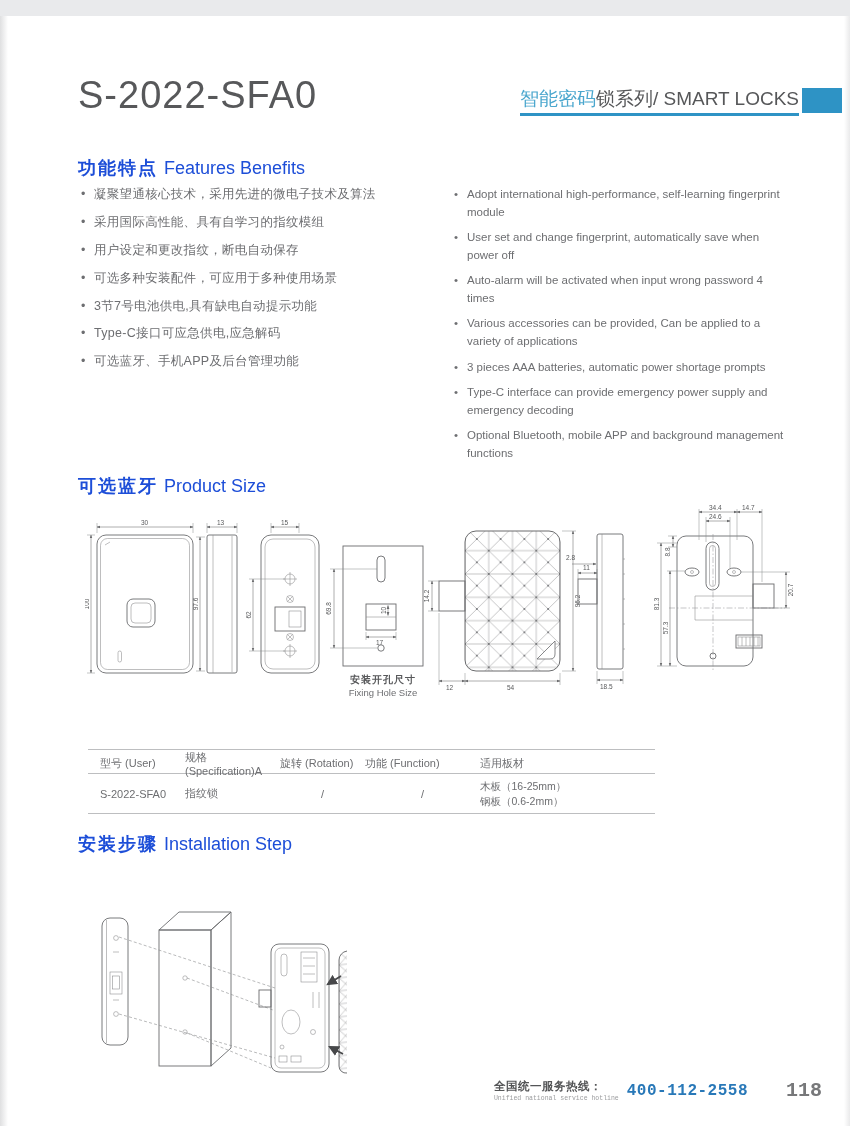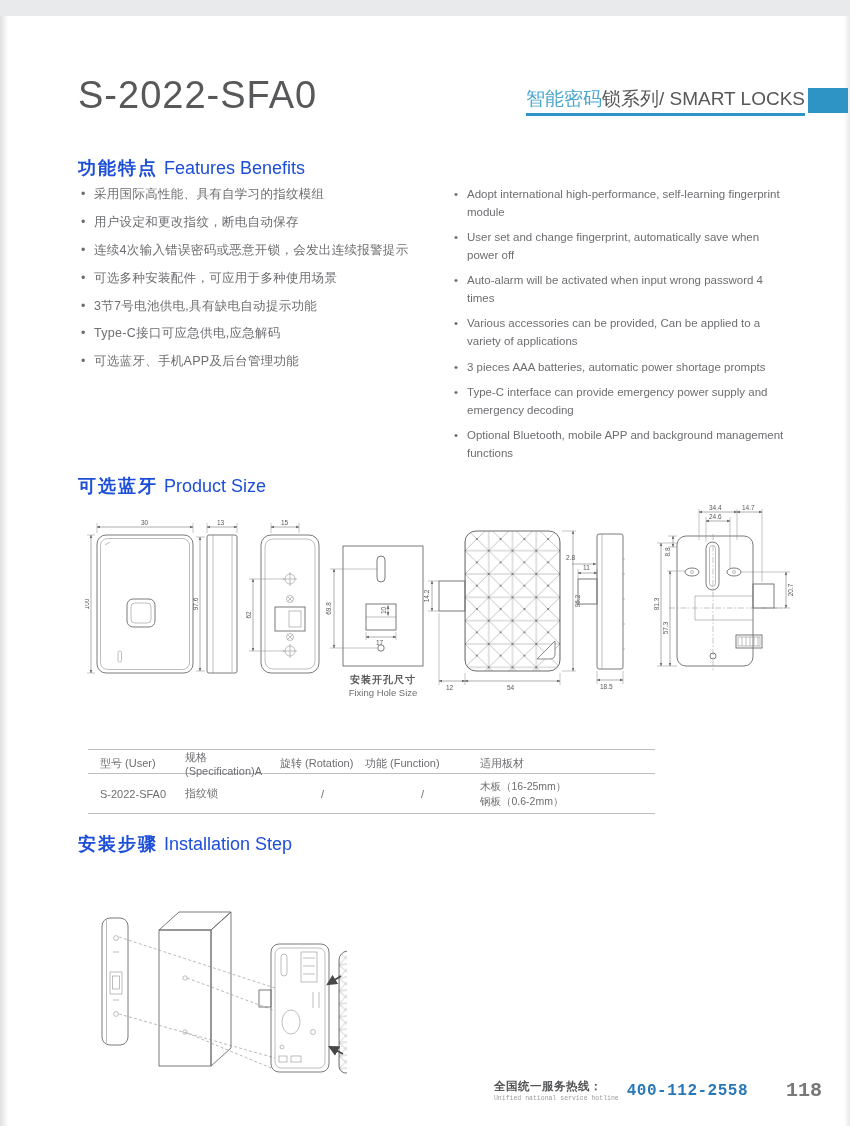--- a/index.html
+++ b/index.html
@@ -6,21 +6,21 @@
   .page{position:relative;width:850px;height:1126px;background:#fff;margin:16px auto;
         font-family:"Liberation Sans","DejaVu Sans",sans-serif;overflow:hidden;}
   .edge-l{position:absolute;left:0;top:0;bottom:0;width:8px;
           background:linear-gradient(to right,rgba(110,112,118,.22),rgba(255,255,255,0));}
   .edge-r{position:absolute;right:0;top:0;bottom:0;width:6px;
           background:linear-gradient(to left,rgba(110,112,118,.15),rgba(255,255,255,0));}
 
   
   .title{position:absolute;left:78px;top:58px;font-size:38px;color:#57585a;
          letter-spacing:1px;font-weight:400;}
-  .series{position:absolute;right:2px;top:72px;display:flex;align-items:flex-start;}
+  .series{position:absolute;right:8px;top:72px;display:flex;align-items:flex-start;}
   .series-text{font-size:19px;line-height:22px;padding-bottom:3px;
                border-bottom:3px solid #2e93c5;white-space:nowrap;}
   .series-text .zh{color:#4ba7ce;}
   .series-text .rest{color:#565759;}
   .series-box{width:40px;height:25px;background:#2e93c5;margin-left:3px;}
 
   
   .sec-head{position:absolute;left:78px;font-size:18px;color:#1d4ed8;white-space:nowrap;}
   .sec-head .zh{font-weight:bold;letter-spacing:2px;margin-right:6px;}
 
@@ -80,23 +80,23 @@
     </div>
     <div class="series-box"></div>
   </div>
 
   <div class="sec-head" style="top:140px;">
     <span class="zh">功能特点</span><span>Features Benefits</span>
   </div>
 
   <div class="feat-col feat-zh">
     <ul>
+      <li>凝聚望通核心技术，采用先进的微电子技术及算法</li>
       <li>采用国际高性能、具有自学习的指纹模组</li>
       <li>用户设定和更改指纹，断电自动保存</li>
-      <li>连续4次输入错误密码或恶意开锁，会发出连续报警提示</li>
       <li>可选多种安装配件，可应用于多种使用场景</li>
       <li>3节7号电池供电,具有缺电自动提示功能</li>
       <li>Type-C接口可应急供电,应急解码</li>
       <li>可选蓝牙、手机APP及后台管理功能</li>
     </ul>
   </div>
   <div class="feat-col feat-en">
     <ul>
       <li>Adopt international high-performance, self-learning fingerprint module</li>
       <li>User set and change fingerprint, automatically save when power off</li>

